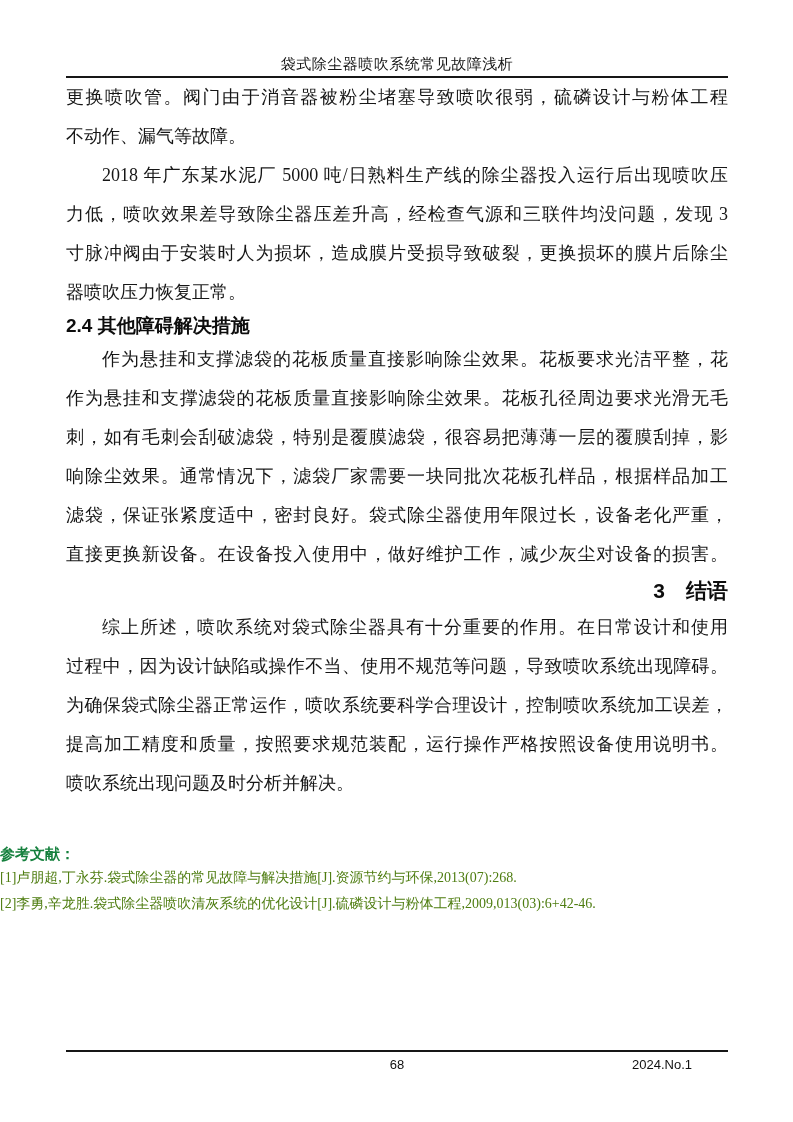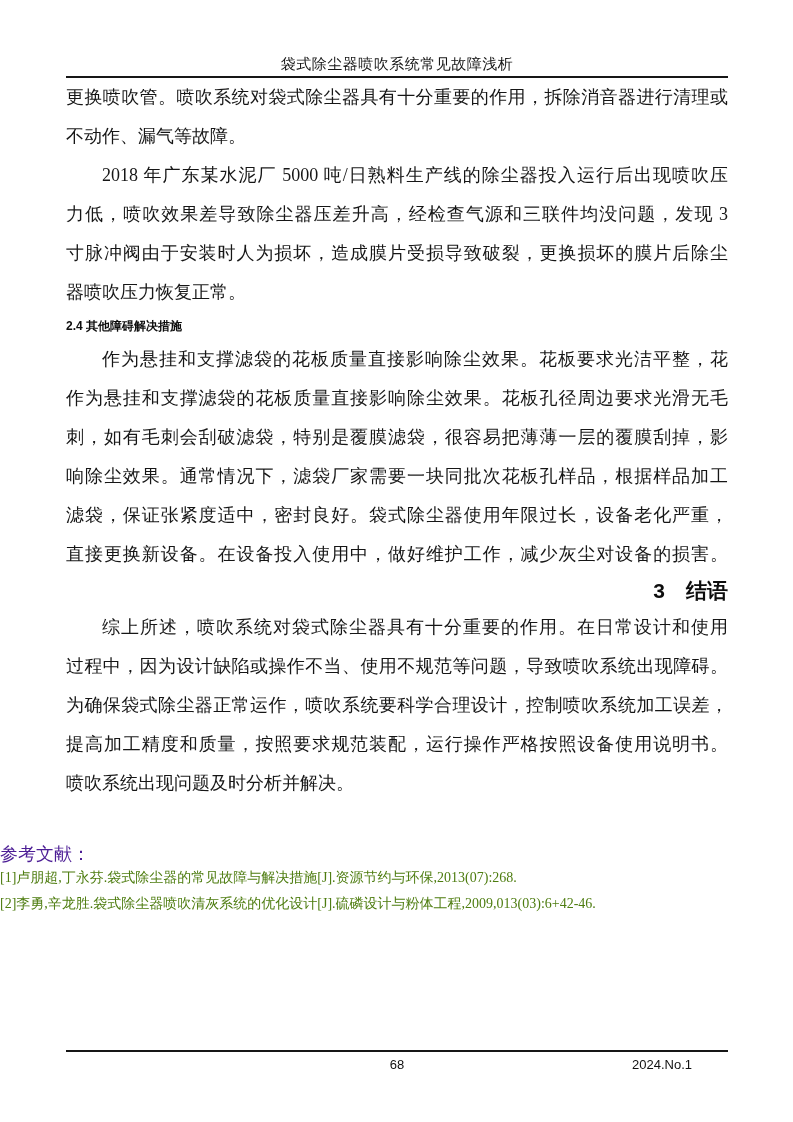--- a/index.html
+++ b/index.html
@@ -46,31 +46,31 @@
     overflow: hidden;
     color: #161616;
   }
   .line.last { text-align-last: left; white-space: normal; }
   .line.indent { text-indent: 2em; }
   .heading {
     font-family: "Liberation Sans", "DejaVu Sans", sans-serif;
     font-weight: 700;
     color: #0d0d0d;
   }
-  .heading.level2 { font-size: 12px; line-height: 28px; height: 28px; }
+  .heading.level2 { font-size: 19px; line-height: 28px; height: 28px; }
   .heading.level1 { font-size: 21px; line-height: 34px; height: 34px; text-align: right; }
   
   .references { margin-top: 40px; }
   .ref-label {
     font-family: "Liberation Sans", "DejaVu Sans", sans-serif;
-    font-weight: 400;
-    font-size: 18px;
+    font-weight: 700;
+    font-size: 15px;
     line-height: 22px;
     height: 22px;
-    color: #4c1d95;
+    color: #15803d;
   }
   .ref-item {
     font-size: 14px;
     line-height: 26px;
     height: 26px;
     white-space: nowrap;
     overflow: hidden;
     color: #4d7c0f;
   }
   
@@ -102,21 +102,21 @@
 <div class="page">
 
   <div class="header">
     <div class="header-title">袋式除尘器喷吹系统常见故障浅析</div>
     <hr class="header-rule">
   </div>
 
   <div class="doc-body">
 
   <div class="paragraph">
-        <div class="line">更换喷吹管。喷吹系统对袋式除尘器具有十分重要的作用，拆除消音器进行清理或</div>
+        <div class="line">更换喷吹管。阀门由于消音器被粉尘堵塞导致喷吹很弱，硫磷设计与粉体工程</div>
         <div class="line last">不动作、漏气等故障。</div>
       </div>
       <div class="paragraph">
         <div class="line indent">2018 年广东某水泥厂 5000 吨/日熟料生产线的除尘器投入运行后出现喷吹压</div>
         <div class="line">力低，喷吹效果差导致除尘器压差升高，经检查气源和三联件均没问题，发现 3</div>
         <div class="line">寸脉冲阀由于安装时人为损坏，造成膜片受损导致破裂，更换损坏的膜片后除尘</div>
         <div class="line last">器喷吹压力恢复正常。</div>
       </div>
       <div class="heading level2">2.4 其他障碍解决措施</div>
       <div class="paragraph">

